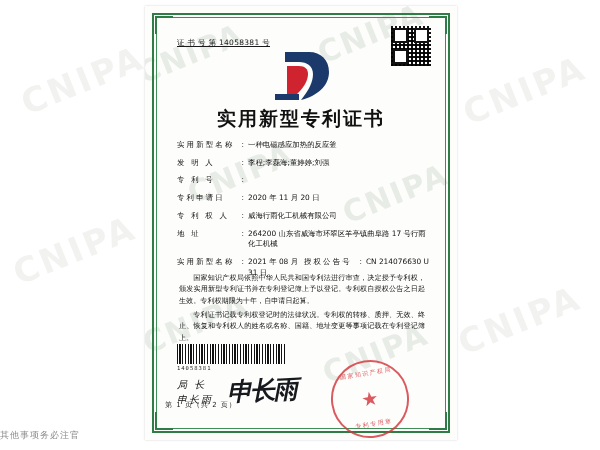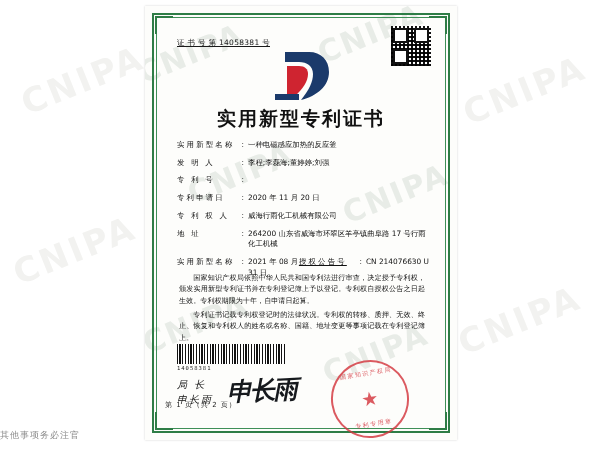--- a/index.html
+++ b/index.html
@@ -372,21 +372,21 @@
         </div>
         <div class="field-row">
           <span class="field-label">地 址</span>
           <span class="field-sep">：</span>
           <span class="field-value">264200 山东省威海市环翠区羊亭镇曲阜路 17 号行雨化工机械</span>
         </div>
         <div class="field-row">
           <span class="field-label">实用新型名称</span>
           <span class="field-sep">：</span>
           <span class="field-value">2021 年 08 月 31 日</span>
-          <span class="field-label" style="width:58px;flex:0 0 58px;text-align:left;text-decoration:underline;">授权公告号</span>
+          <span class="field-label" style="width:58px;flex:0 0 58px;text-align:center;">授权公告号</span>
           <span class="field-sep">：</span>
           <span style="flex:0 0 auto;">CN 214076630 U</span>
         </div>
       </div>
 
       <div class="body-text">
         <p>国家知识产权局依照中华人民共和国专利法进行审查，决定授予专利权，颁发实用新型专利证书并在专利登记簿上予以登记。专利权自授权公告之日起生效。专利权期限为十年，自申请日起算。</p>
         <p>专利证书记载专利权登记时的法律状况。专利权的转移、质押、无效、终止、恢复和专利权人的姓名或名称、国籍、地址变更等事项记载在专利登记簿上。</p>
       </div>
 

